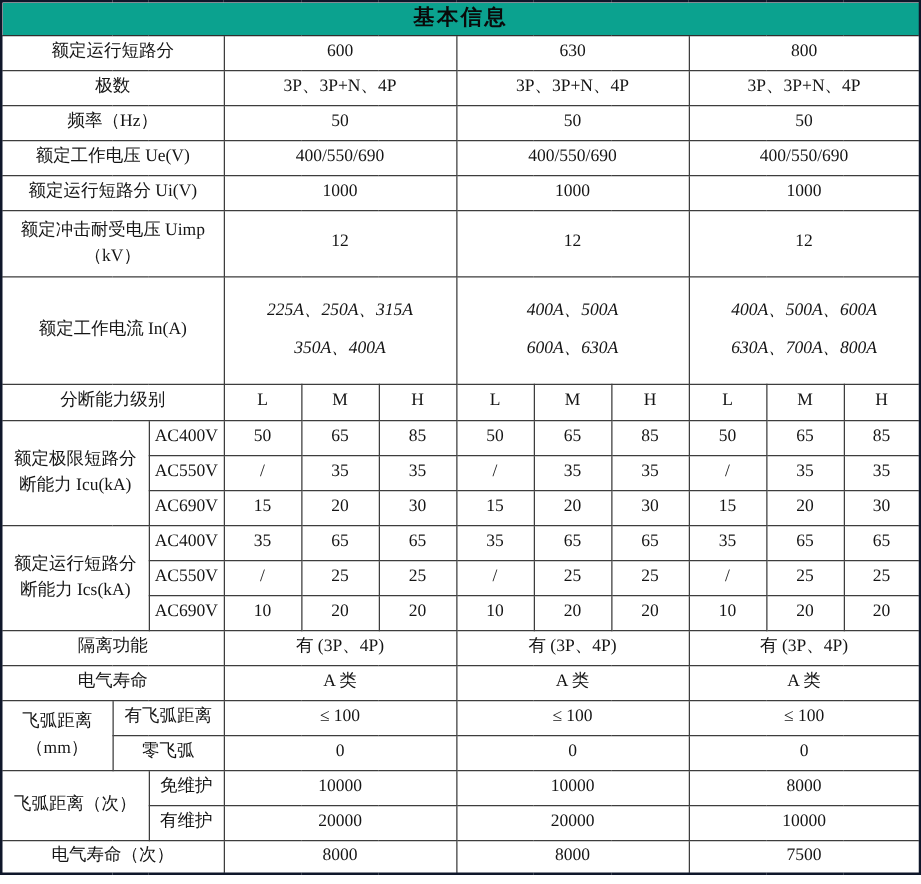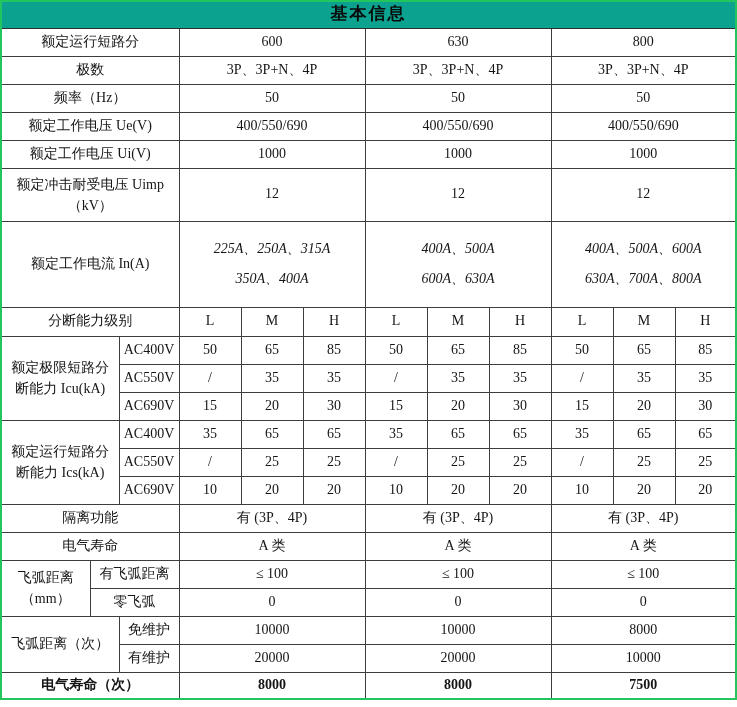--- a/index.html
+++ b/index.html
@@ -5,37 +5,37 @@
   :root { --header-bg: #0ba props; }
   * { box-sizing: border-box; }
   html, body { margin: 0; padding: 0; background: #ffffff; }
   body { width: 737px; }
   table.spec {
     border-collapse: collapse;
     width: 737px;
     table-layout: fixed;
     font-family: "Liberation Serif", "DejaVu Serif", serif;
     color: #151515;
-    border: 2px solid #22c55e;
+    border: 2px solid #0f172a;
   }
   td {
     border: 1px solid #3d3d3d;
     text-align: center;
     vertical-align: middle;
     font-size: 14px;
     padding: 1px 2px;
     overflow: hidden;
     line-height: 1.35;
   }
   tr.h-title { height: 27px; }
   tr.h-std   { height: 28px; }
   tr.h-uimp  { height: 53px; }
   tr.h-in    { height: 86px; }
   tr.h-grade { height: 29px; }
-  tr.h-last  { height: 27px; font-weight: bold; }
+  tr.h-last  { height: 27px; }
   td.title-cell {
     background: var(--header-bg, #0ba28f);
     font-weight: bold;
     font-size: 17px;
     letter-spacing: 2px;
     color: #0a0a0a;
     border-bottom: 1px solid #2e2e2e;
   }
   td .ln { display: block; }
   td.label-cell .ln { line-height: 21px; }
@@ -87,21 +87,21 @@
   </tr>
 
   <tr class="h-std">
     <td colspan="3">额定工作电压 Ue(V)</td>
     <td colspan="3">400/550/690</td>
     <td colspan="3">400/550/690</td>
     <td colspan="3">400/550/690</td>
   </tr>
 
   <tr class="h-std">
-    <td colspan="3">额定工作电压 Ui(V)</td>
+    <td colspan="3">额定运行短路分 Ui(V)</td>
     <td colspan="3">1000</td>
     <td colspan="3">1000</td>
     <td colspan="3">1000</td>
   </tr>
 
   <tr class="h-uimp">
     <td colspan="3" class="label-cell">
       <span class="ln">额定冲击耐受电压 Uimp</span>
       <span class="ln">（kV）</span>
     </td>

